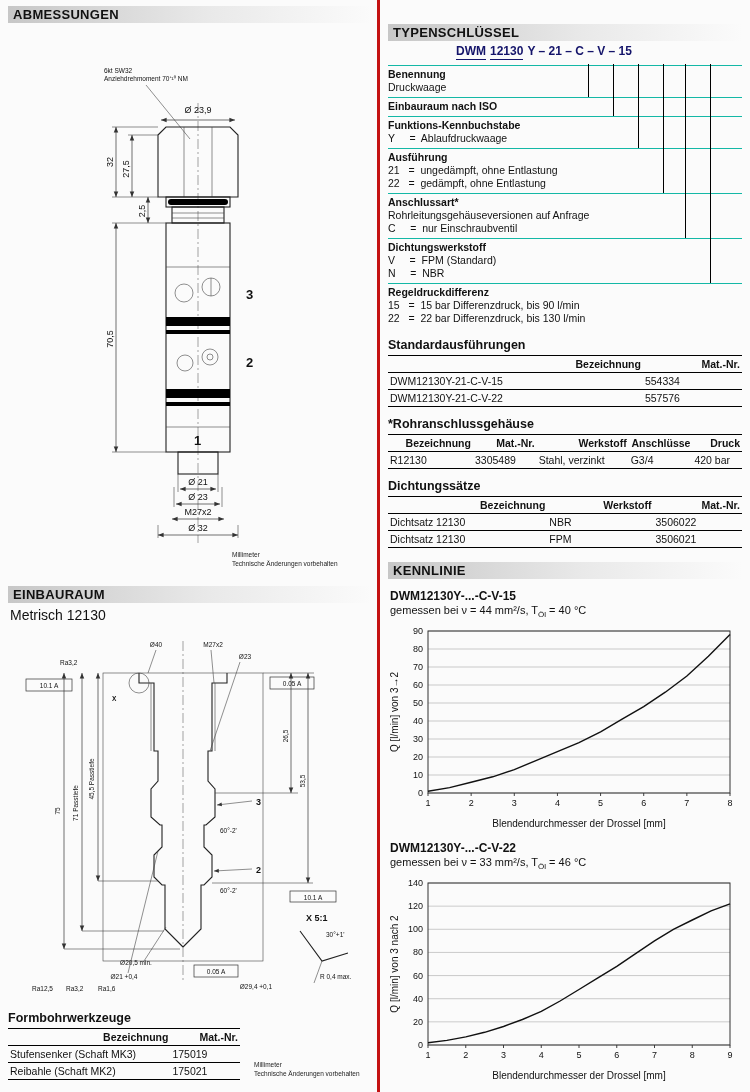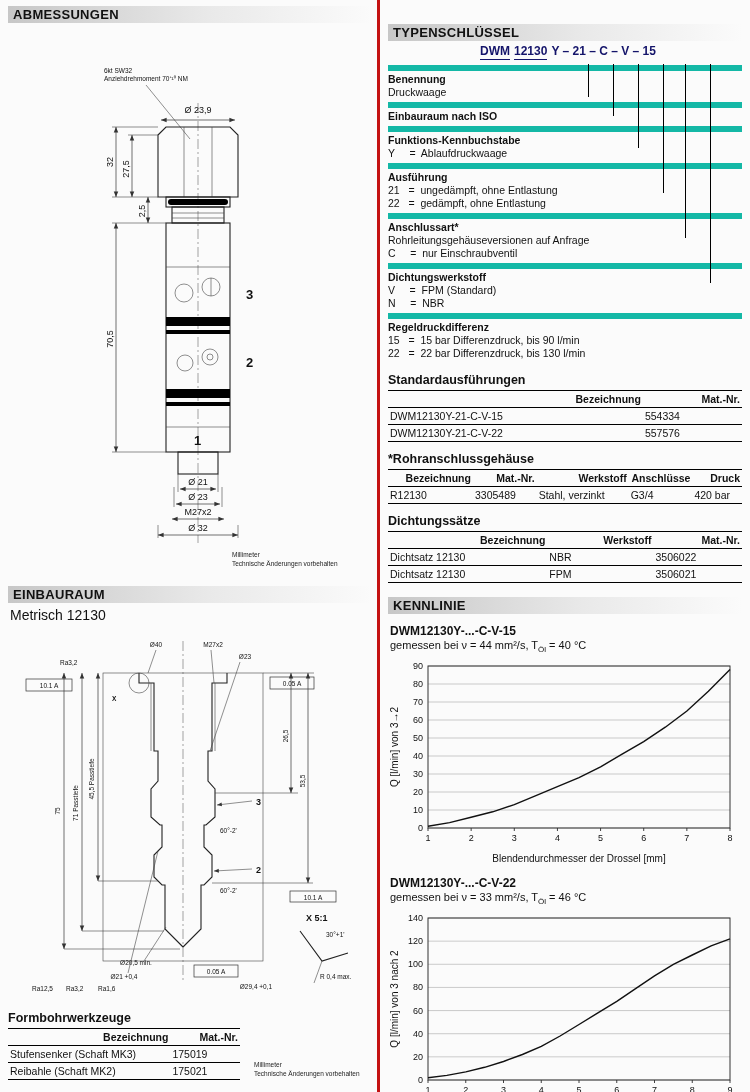--- a/index.html
+++ b/index.html
@@ -9,24 +9,24 @@
   .col-left{position:absolute;left:8px;top:6px;width:364px}
   .col-right{position:absolute;left:388px;top:24px;width:354px}
   .section-head{background:linear-gradient(90deg,#c7c7c7 0%,#e9e9e9 55%,#fbfbfb 100%);
     font-size:13px;font-weight:bold;letter-spacing:.3px;padding:1px 5px;margin-bottom:4px}
   .small{font-size:6.5px;line-height:8.5px;color:#222}
   .footer-note{margin:4px 0 2px 224px}
   .subtitle{font-size:14px;margin:2px 0 8px 2px}
 
   
   .ts-block{position:relative;margin-top:4px;font-size:10.5px;line-height:13px}
-  .ts-code{margin-left:92px;font-size:12px;font-weight:bold;white-space:nowrap;height:20px;color:#14146a}
+  .ts-code{margin-left:68px;font-size:12px;font-weight:bold;white-space:nowrap;height:20px;color:#14146a}
   .ts-code .u{border-bottom:1.5px solid #14146a;margin-right:4px;display:inline-block;padding-bottom:1px}
   .ts-conn{position:absolute;width:1px;background:#000;top:19px}
-  .ts-entry{border-top:6px solid #14b8a6;padding:2px 0 3px}
+  .ts-entry{border-top:1px solid #14b8a6;padding:2px 0 3px}
   .ts-label{font-weight:bold}
   .ts-line{white-space:pre-wrap}
 
   .tbl-title{font-size:12.5px;font-weight:bold;margin:10px 0 3px}
   table.ds{width:100%;border-collapse:collapse;font-size:10.5px}
   table.ds th{font-weight:bold;text-align:right;border-top:1px solid #000;border-bottom:1px solid #000;padding:2px 2px}
   table.ds td{border-bottom:1px solid #000;padding:2px 2px}
   .fw-wrap{display:flex;align-items:flex-end;margin-top:8px}
   .fw-table{width:232px}
   .fw-footer{margin-left:14px;margin-bottom:2px}

